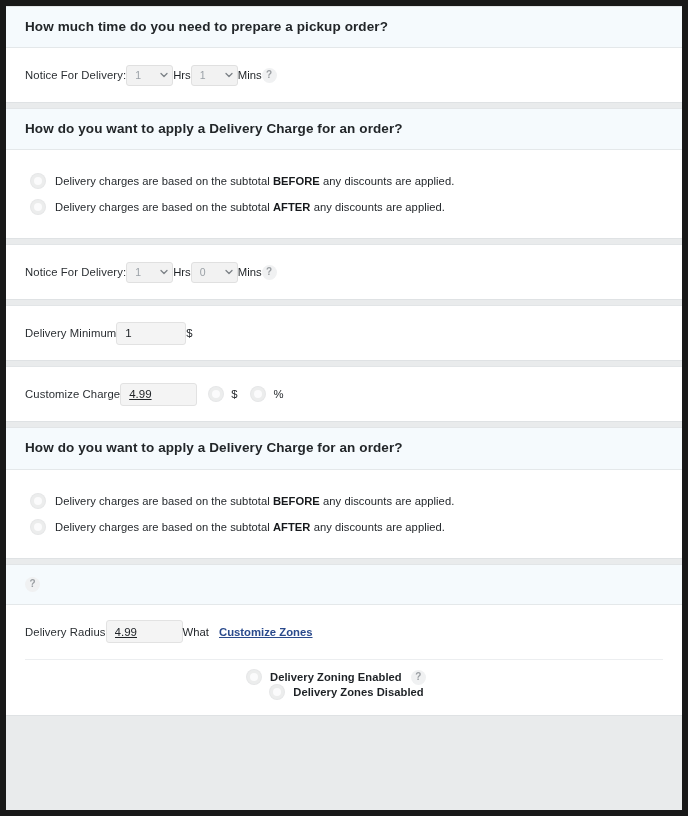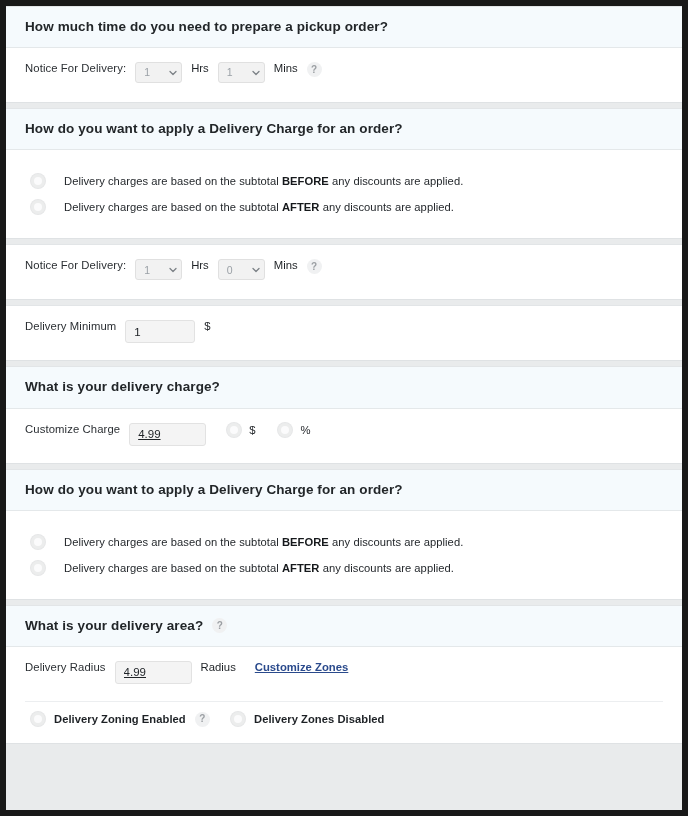--- a/index.html
+++ b/index.html
@@ -62,22 +62,21 @@
 
   .panel-body {
     padding: 16px 19px 16px 19px;
     background: #fff;
   }
   .panel-body.tight { padding-top: 14px; padding-bottom: 14px; }
 
   
   .field-row {
     display: flex;
-    align-items: flex-start;
-    gap: 9px;
+    align-items: center;
     min-height: 26px;
   }
   .field-label {
     font-size: 11.3px;
     color: #2b2f33;
     font-weight: normal;
     white-space: nowrap;
     letter-spacing: .1px;
   }
   .unit-label {
@@ -142,21 +141,21 @@
     font-size: 10px;
     font-weight: bold;
     line-height: 1;
     flex: 0 0 auto;
   }
 
   
   .radio-row {
     display: flex;
     align-items: center;
-    gap: 19px;
+    gap: 10px;
     padding: 6px 0 6px 6px;
   }
   .radio {
     width: 14px;
     height: 14px;
     border-radius: 50%;
     background: #eceded;
     box-shadow: 0 0 0 1px #e6e7e8;
     position: relative;
     flex: 0 0 auto;
@@ -192,20 +191,21 @@
   .divider {
     height: 1px;
     background: #eceef0;
     margin: 14px 0 4px 0;
   }
 
   .zoning-row {
     display: flex;
     align-items: center;
     padding: 6px 0 2px 6px;
+    flex-direction: column;
   }
   .zoning-item {
     display: flex;
     align-items: center;
     gap: 9px;
   }
   .zoning-item.first { width: 200px; }
   .zoning-item .radio-label { font-weight: bold; color: #1d2125; font-size: 11.2px; }
 </style>
 </head>
@@ -293,23 +293,20 @@
       <div class="panel-body tight">
         <div class="field-row">
           <span class="field-label">Delivery Minimum</span>
           <input class="txt" type="text" value="1" style="">
           <span class="unit-label">$</span>
         </div>
       </div>
     </section>
 
     <section class="panel">
-      <div class="panel-header">
-        <h2>What is your delivery charge?</h2>
-      </div>
       <div class="panel-body tight">
         <div class="field-row">
           <span class="field-label">Customize Charge</span>
           <input class="txt wide" type="text" value="4.99" style="">
           <span style="display:inline-flex;align-items:center;gap:8px;margin-left:12px;">
             <span class="radio"></span>
             <span class="unit-label">$</span>
           </span>
           <span style="display:inline-flex;align-items:center;gap:8px;margin-left:14px;">
             <span class="radio"></span>
@@ -332,28 +329,27 @@
           <div class="radio-row">
             <span class="radio"></span>
             <span class="radio-label"><span>Delivery charges are based on the subtotal </span><b>AFTER</b><span> any discounts are applied.</span></span>
           </div>
         </div>
       </div>
     </section>
 
     <section class="panel">
       <div class="panel-header">
-        <h2>What is your delivery area?</h2>
         <span class="help">?</span>
       </div>
       <div class="panel-body tight">
         <div class="field-row">
           <span class="field-label">Delivery Radius</span>
           <input class="txt wide" type="text" value="4.99" style="">
-          <span class="unit-label">Radius</span>
+          <span class="unit-label">What</span>
           <a class="link" style="margin-left:10px;">Customize Zones</a>
         </div>
         <div class="divider"></div>
         <div class="zoning-row">
           <span class="zoning-item first">
             <span class="radio"></span>
             <span class="radio-label">Delivery Zoning Enabled</span>
             <span class="help">?</span>
           </span>
           <span class="zoning-item">

